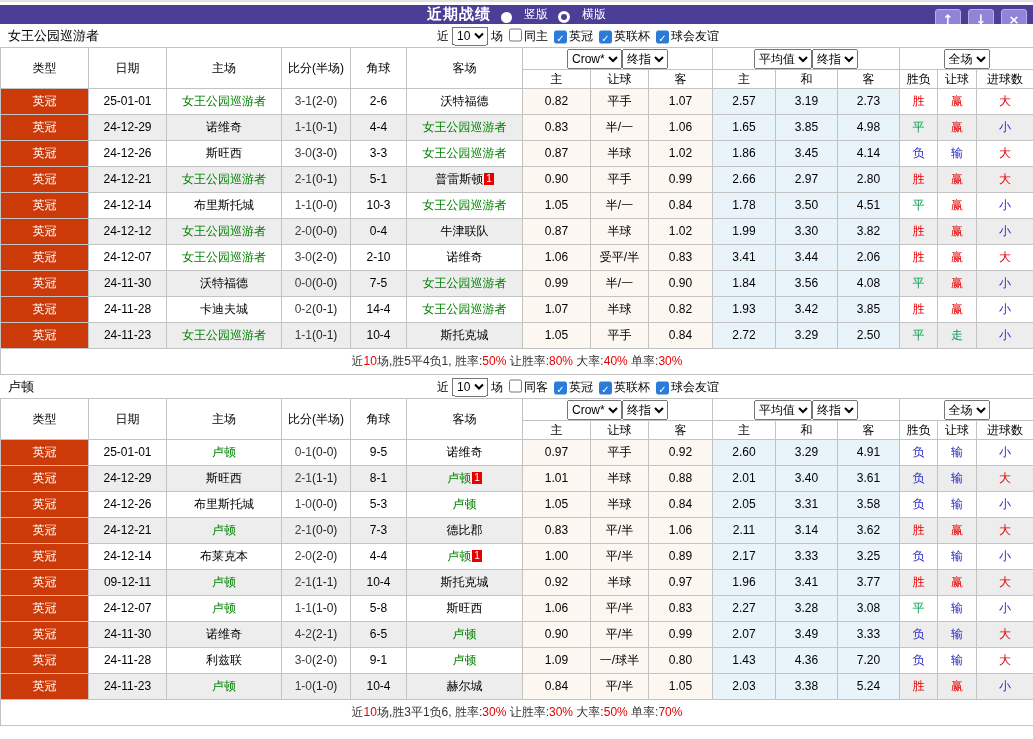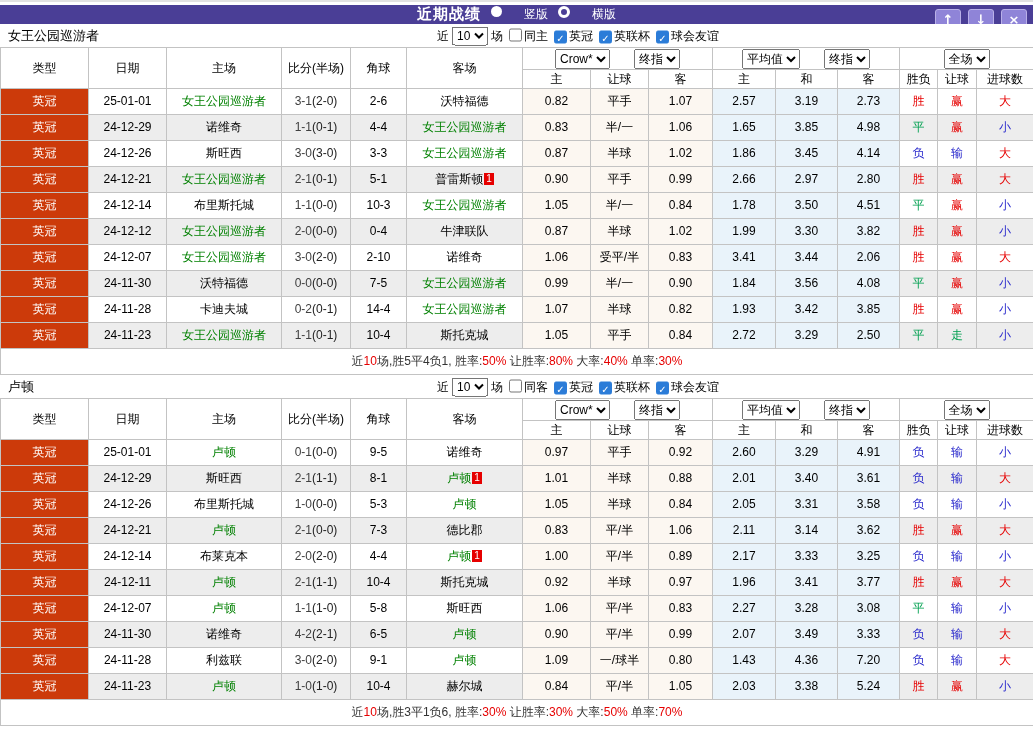--- a/index.html
+++ b/index.html
@@ -4,21 +4,21 @@
 <style>
   * { margin:0; padding:0; box-sizing:border-box; }
   body { font-family:"Liberation Sans","DejaVu Sans",sans-serif; background:#fff; width:1033px; }
   .page { width:1033px; }
   .top-gap { height:5px; background:#fff; border-top:2px solid #e2e2e2; }
 
   
   .titlebar { position:relative; height:19px; background:#4a3e96; display:flex; align-items:center; justify-content:center; }
   .title-group { display:flex; align-items:center; gap:10px; }
   .tb-title { color:#fff; font-weight:bold; font-size:15px; letter-spacing:1px; }
-  .radio-opt { display:flex; align-items:flex-start; gap:22px; color:#fff; font-size:12px; cursor:pointer; }
+  .radio-opt { display:flex; align-items:flex-end; gap:12px; color:#fff; font-size:12px; cursor:pointer; }
   .radio { width:11px; height:11px; border-radius:50%; display:inline-block; }
   .radio.checked { background:#fff; }
   .radio.unchecked { background:transparent; border:3px solid #fff; width:12px; height:12px; }
   .tb-buttons { position:absolute; right:6px; top:4px; display:flex; gap:7px; }
   .tb-btn { width:26px; height:23px; background:#8f84d8; border:1px solid #b9b0e8; border-radius:3px; color:#fff; font-weight:bold; font-size:13px; line-height:20px; text-align:center; cursor:pointer; font-family:"DejaVu Sans",sans-serif; }
 
   
   .section-head { position:relative; height:23px; background:#fff; }
   .team-name { position:absolute; left:8px; top:50%; transform:translateY(-50%); font-size:13px; color:#000; }
   .filters { position:absolute; left:437px; top:50%; transform:translateY(-50%); display:flex; align-items:center; font-size:12px; color:#000; }
@@ -27,21 +27,21 @@
   .cb.checked { background:#2b7cd8; color:#fff; border:1px solid #2b7cd8; }
   .cb.unchecked { background:#fff; border:1px solid #767676; }
   .flabel { cursor:pointer; }
 
   
   table { border-collapse:collapse; table-layout:fixed; width:1033px; font-size:12px; }
   th, td { border:1px solid #c3c3c3; text-align:center; padding:0; }
   thead th { font-weight:normal; background:#fff; color:#000; }
   .selects-row th { height:22px; }
   .sub-row th { height:19px; }
-  .selects-row select { font-size:12px; height:20px; margin:0 12px; }
+  .selects-row select { font-size:12px; height:20px; margin:0 0; }
   tbody td { height:25px; line-height:25px; background:#fff; overflow:hidden; white-space:nowrap; }
   tr.even td { background:#ededed; }
   td.league { background:#cc3a0a !important; color:#fff; }
   td.g1 { background:#fcf7f1 !important; }
   td.g2 { background:#e9f3fa !important; }
   .ft { color:#404040; }
   .ht { color:#222; }
   .team { color:#000; cursor:pointer; }
   .team.focus { color:#008000; }
   .rc { display:inline-block; background:#e60000; color:#fff; font-size:10px; line-height:12px; padding:0 2px; margin-left:1px; vertical-align:1px; }
@@ -473,21 +473,21 @@
     <td class="g2">2.17</td>
     <td class="g2">3.33</td>
     <td class="g2">3.25</td>
     <td class="res wdl c-blue">负</td>
     <td class="res hres c-blue">输</td>
     <td class="res goals c-blue">小</td>
   </tr>
 
   <tr class="even">
     <td class="league"><span>英冠</span></td>
-    <td>24-12-11</td>
+    <td>09-12-11</td>
     <td><span class="team home-name focus">卢顿</span></td>
     <td><span class="ft">2-1</span><span class="ht">(1-1)</span></td>
     <td>10-4</td>
     <td><span class="team away-name">斯托克城</span></td>
     <td class="g1">0.92</td>
     <td class="g1">半球</td>
     <td class="g1">0.97</td>
     <td class="g2">1.96</td>
     <td class="g2">3.41</td>
     <td class="g2">3.77</td>

